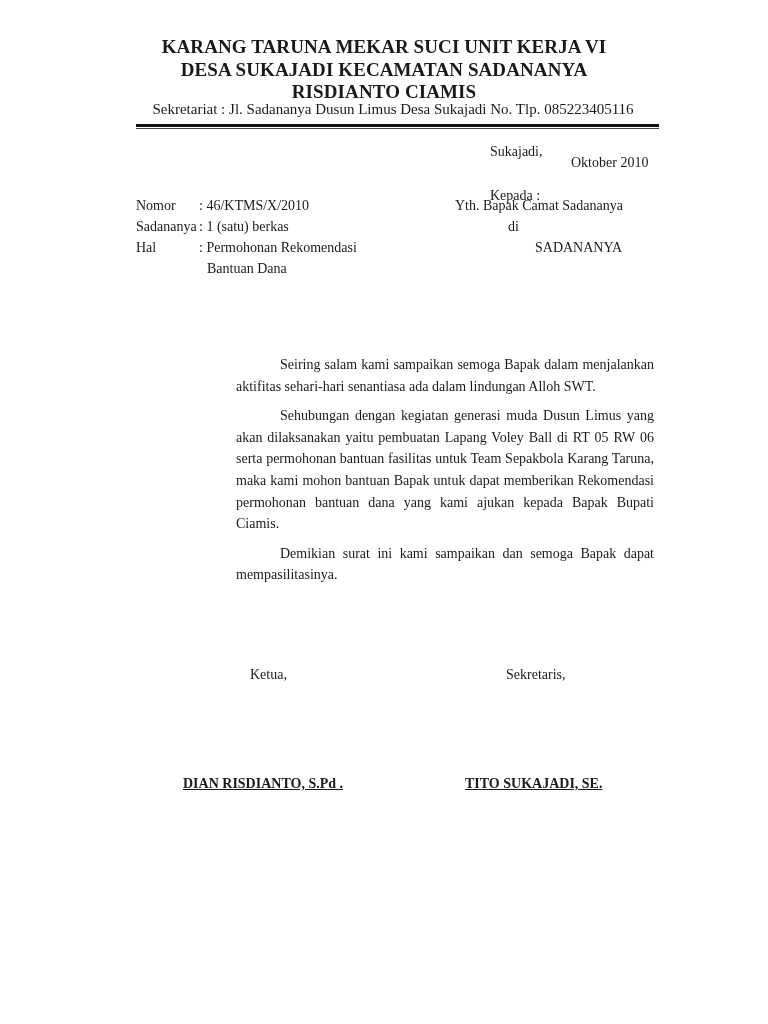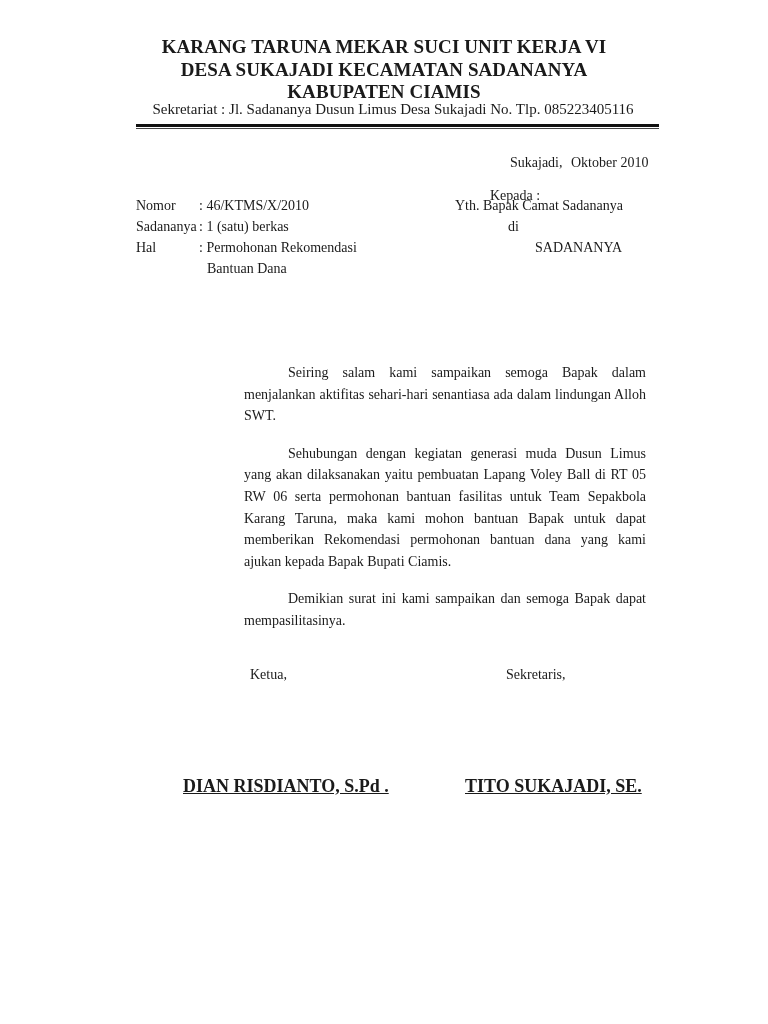--- a/index.html
+++ b/index.html
@@ -4,38 +4,38 @@
 <style>
   html, body { margin:0; padding:0; background:#ffffff; }
   body { width:768px; height:1024px; position:relative; overflow:hidden;
          font-family:"Liberation Serif", "DejaVu Serif", serif; color:#1a1a1a; }
   .abs { position:absolute; white-space:nowrap; }
   .hdr { position:absolute; left:0; width:768px; text-align:center; font-weight:bold; font-size:19px; letter-spacing:0.1px; }
   .addr { position:absolute; left:0; width:786px; text-align:center; font-size:15px; }
   .rule { position:absolute; left:136px; width:523px; }
   .t { font-size:14px; }
   .para { position:absolute; left:228px; width:434px; font-size:14px; line-height:21.6px; text-align:justify; }
-  .para p { margin:16px; }
+  .para p { margin:8px; }
   .ind { text-indent:44px; }
-  .sign { font-weight:bold; text-decoration:underline; font-size:18px; }
+  .sign { font-weight:bold; text-decoration:underline; font-size:14px; }
 </style>
 </head>
 <body>
 
 <div>
   <div class="hdr" style="top:36px;">KARANG TARUNA MEKAR SUCI UNIT KERJA VI</div>
   <div class="hdr" style="top:59px;">DESA SUKAJADI KECAMATAN SADANANYA</div>
-  <div class="hdr" style="top:81px;">KABUPATEN CIAMIS</div>
+  <div class="hdr" style="top:81px;">RISDIANTO CIAMIS</div>
   <div class="addr" style="top:101px;">Sekretariat :  Jl. Sadananya Dusun Limus Desa Sukajadi No. Tlp. 085223405116</div>
   <div class="rule" style="top:124px; height:3px; background:#111;"></div>
   <div class="rule" style="top:128px; height:1px; background:#444;"></div>
 </div>
 
 <div>
-  <div class="abs t" style="left:490px; top:155px;margin-left:20px;">Sukajadi,</div>
+  <div class="abs t" style="left:490px; top:144px;">Sukajadi,</div>
   <div class="abs t" style="left:571px; top:155px;">Oktober 2010</div>
   <div class="abs t" style="left:490px; top:188px;">Kepada :</div>
   <div class="abs t" style="left:455px; top:198px;">Yth. Bapak Camat Sadananya</div>
   <div class="abs t" style="left:508px; top:219px;">di</div>
   <div class="abs t" style="left:535px; top:240px;text-align:center;">SADANANYA</div>
 </div>
 
 <div>
   <div class="abs t" style="left:136px; top:198px;">Nomor</div>
   <div class="abs t" style="left:199px; top:198px;">: 46/KTMS/X/2010</div>

